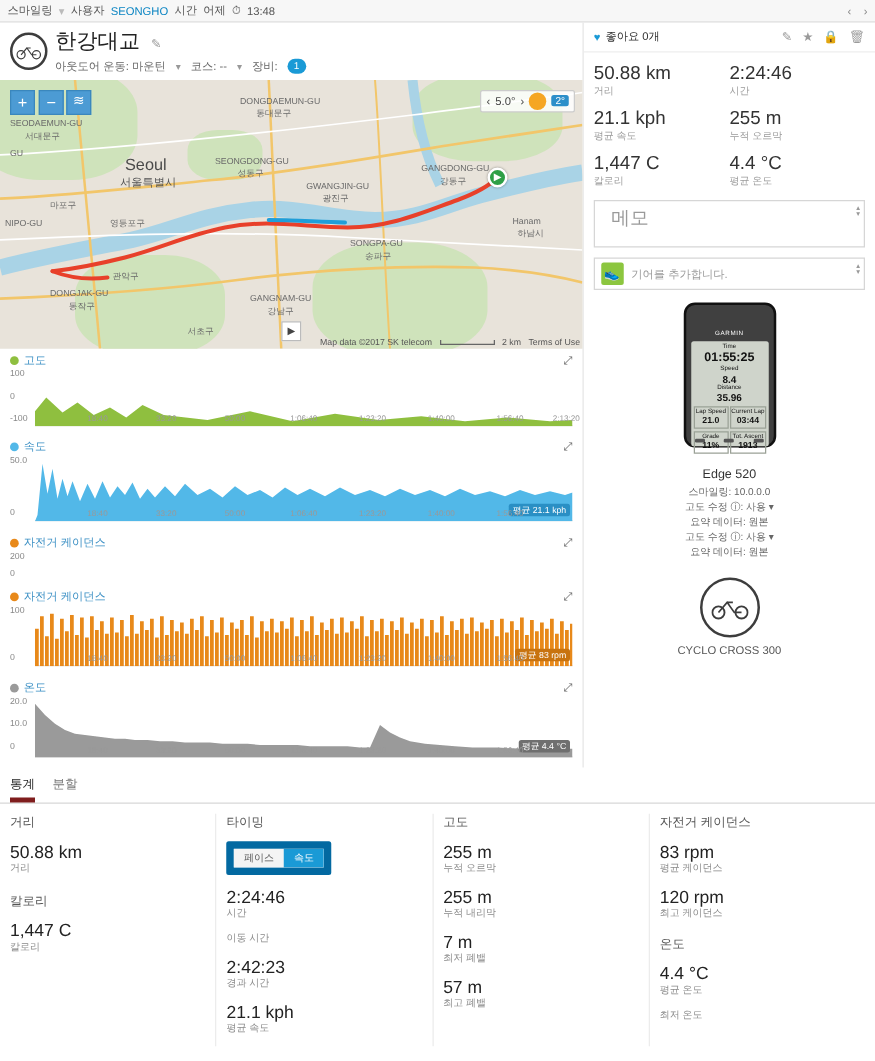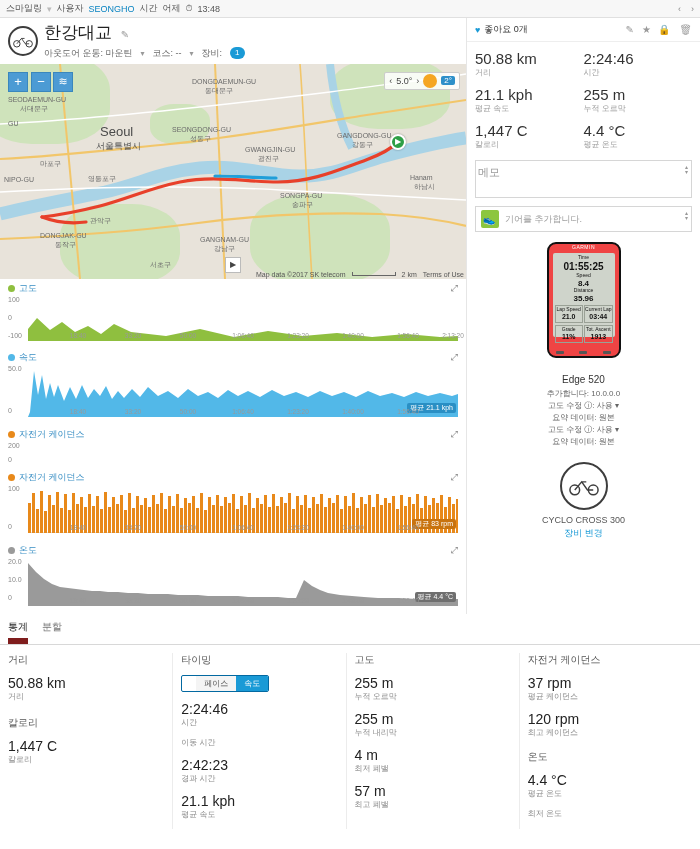--- a/index.html
+++ b/index.html
@@ -103,55 +103,55 @@
   .avg-chip {
     position: absolute; right: 2px; font-size: 7px; color: #fff; padding: 0 3px; border-radius: 2px;
   }
   svg { display: block; }
 
   
   .stats-tabs {
     display: flex; gap: 14px; border-bottom: 1px solid #d8d8d8; padding: 6px 8px 0 8px; font-size: 10px;
   }
   .stats-tab { padding-bottom: 4px; color: #777; }
-  .stats-tab.active { color: #222; border-bottom: 6px solid #7f1d1d; }
+  .stats-tab.active { color: #222; border-bottom: 4px solid #7f1d1d; }
   .stats-grid { display: flex; padding: 8px 8px 10px 8px; gap: 0; }
   .stats-col { flex: 1; padding-right: 6px; }
   .stats-col.bordered { border-left: 1px solid #ececec; padding-left: 8px; }
   .stats-colhead { font-size: 10px; color: #555; margin-bottom: 8px; }
   .stat-val { font-size: 14px; color: #222; line-height: 1.15; }
   .stat-lab { font-size: 8px; color: #8a8a8a; margin-bottom: 9px; }
   .seg {
-    display: inline-flex; border: 1px solid #0369a1; border-radius: 2px; overflow: hidden; margin-bottom: 9px; padding-left: 14px;
+    display: inline-flex; border: 6px solid #0369a1; border-radius: 2px; overflow: hidden; margin-bottom: 9px;
   }
   .seg div { font-size: 8px; padding: 2px 8px; color: #555; background: #f4f4f4; }
   .seg div.on { background: #1a9ad6; color: #fff; }
 
   
   .r-top { display: flex; align-items: center; padding: 5px 8px; font-size: 9px; gap: 4px; border-bottom: 1px solid #eee;}
   .r-top .heart { color: #1a9ad6; }
   .r-top .right { margin-left: auto; display: flex; gap: 8px; color: #9a9a9a; font-size: 10px; }
   .r-metrics { display: flex; flex-wrap: wrap; padding: 8px 8px 2px 8px; }
   .r-metric { width: 50%; margin-bottom: 8px; }
   .r-mval { font-size: 15px; color: #333; }
   .r-mlab { font-size: 8px; color: #9a9a9a; }
   .r-link { color: #1a9ad6; font-size: 9px; padding: 0 8px 8px 8px; }
   .memo-box {
     margin: 0 8px 8px 8px; border: 1px solid #d6d6d6; height: 38px; position: relative; background: #fff;
   }
-  .memo-ph { position: absolute; left: 2px; top: 4px; font-size: 11px; color: #9a9a9a; }
+  .memo-ph { position: absolute; left: 13px; top: 4px; font-size: 15px; color: #9a9a9a; }
   .spin { position: absolute; right: 3px; top: 4px; display: flex; flex-direction: column; font-size: 6px; color: #999; line-height: .9;}
   .shoe-row {
     margin: 0 8px 10px 8px; border: 1px solid #d6d6d6; height: 26px; display: flex; align-items: center;
     padding: 0 5px; font-size: 9px; color: #9a9a9a; position: relative; background:#fff;
   }
   .shoe-ic { width: 18px; height: 18px; background: #8cc63f; border-radius: 2px; margin-right: 6px; display:flex;align-items:center;justify-content:center;color:#fff;font-size:10px;}
   .device {
-    margin: 6px auto 16px auto; width: 74px; height: 116px; background: #ef4444; border-radius: 9px;
-    border: 2px solid #111; padding: 0 4px; position: relative;
+    margin: 6px auto 16px auto; width: 74px; height: 116px; background: #404040; border-radius: 9px;
+    border: 2px solid #111; padding: 20px 4px; position: relative;
   }
   .dev-brand { color: #fff; font-size: 5px; text-align: center; letter-spacing: .5px; }
   .dev-screen {
     margin-top: 3px; background: #cfd4cb; height: 84px; border-radius: 2px; padding: 2px;
     font-size: 5px; color: #111; line-height: 1.15;
   }
   .dev-big { font-size: 10px; font-weight: bold; text-align: center; }
   .dev-mid { font-size: 8px; font-weight: bold; text-align: center; }
   .dev-cell { border: 1px solid #9aa196; width: 49%; text-align: center; padding: 1px 0;}
   .dev-cells { display: flex; justify-content: space-between; margin-top: 2px;}
@@ -623,36 +623,35 @@
         </div>
         <div class="dev-btns">
           <span class="dev-btn"></span>
             <span class="dev-btn"></span>
             <span class="dev-btn"></span>
         </div>
       </div>
 
       <div class="dev-name">Edge 520</div>
       <div class="dev-meta">
-        <div>추가합니다: 10.0.0.0</div>
+        <div>스마일링: 10.0.0.0</div>
         <div>고도 수정 ⓘ: 사용 ▾</div>
         <div>요약 데이터: 원본</div>
         <div>고도 수정 ⓘ: 사용 ▾</div>
         <div>요약 데이터: 원본</div>
       </div>
 
       <div class="gear">
         <svg width="30" height="19" viewBox="0 0 26 16">
           <circle cx="5" cy="11" r="4.2" fill="none" stroke="#3d3d3d" stroke-width="1.3"></circle>
           <circle cx="21" cy="11" r="4.2" fill="none" stroke="#3d3d3d" stroke-width="1.3"></circle>
           <path d="M5 11 L11 4 L16 11 L21 11 M11 4 L15 4" fill="none" stroke="#3d3d3d" stroke-width="1.2"></path>
         </svg>
       </div>
       <div class="gear-name">CYCLO CROSS 300</div>
-      <div class="gear-link">장비 변경</div>
     </div>
   </div>
 
   <div class="stats-tabs">
     <div class="stats-tab active">통계</div>
     <div class="stats-tab">분할</div>
   </div>
 
   <div class="stats-grid">
 
@@ -683,29 +682,29 @@
       
       
     </div>
 
     <div class="stats-col bordered">
       <div class="stats-colhead">고도</div>
       <div class="stat-val">255 m</div>
       <div class="stat-lab">누적 오르막</div>
       <div class="stat-val">255 m</div>
       <div class="stat-lab">누적 내리막</div>
-      <div class="stat-val">4 m</div>
+      <div class="stat-val">7 m</div>
       <div class="stat-lab">최저 폐밸</div>
       <div class="stat-val">57 m</div>
       <div class="stat-lab">최고 폐밸</div>
     </div>
 
     <div class="stats-col bordered">
       <div class="stats-colhead">자전거 케이던스</div>
-      <div class="stat-val">37 rpm</div>
+      <div class="stat-val">83 rpm</div>
       <div class="stat-lab">평균 케이던스</div>
       <div class="stat-val">120 rpm</div>
       <div class="stat-lab">최고 케이던스</div>
       <div class="stats-colhead" style="margin-top:12px">온도</div>
       <div class="stat-val">4.4 °C</div>
       <div class="stat-lab">평균 온도</div>
       <div class="stat-lab">최저 온도</div>
 
     </div>
   </div>

